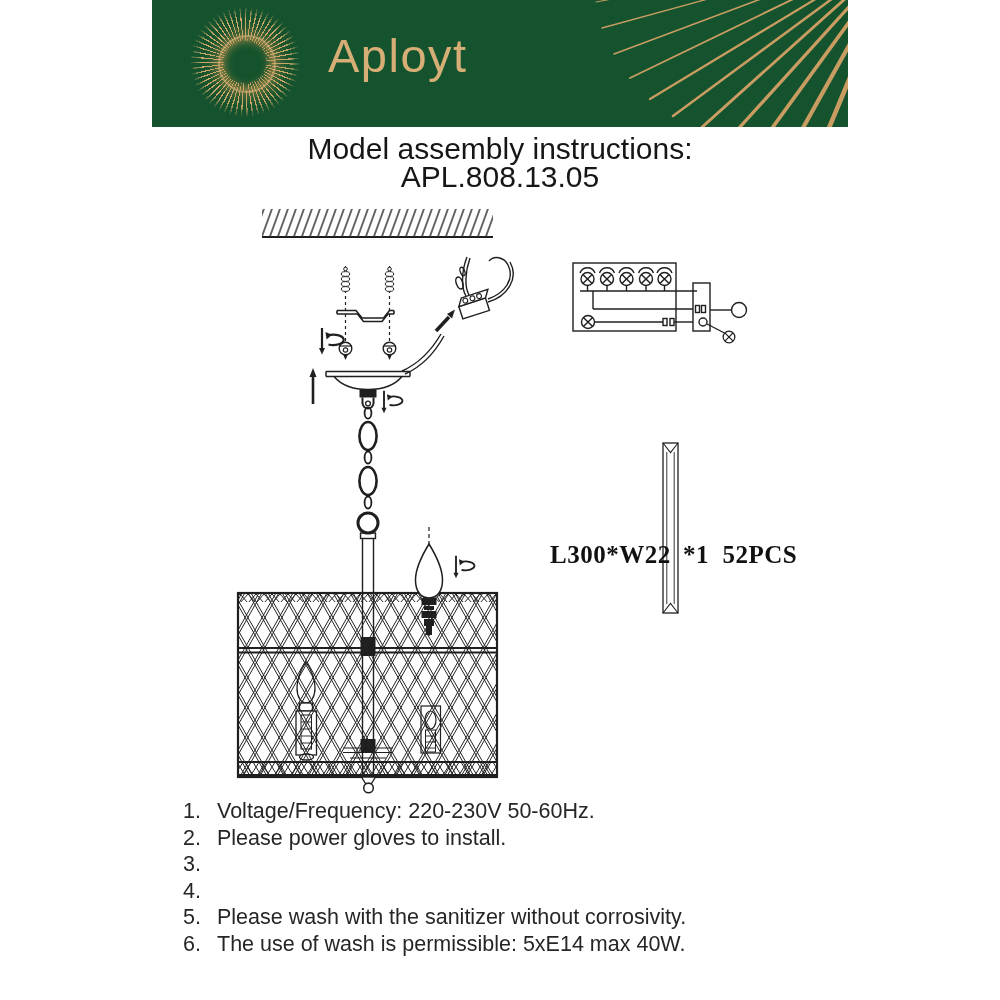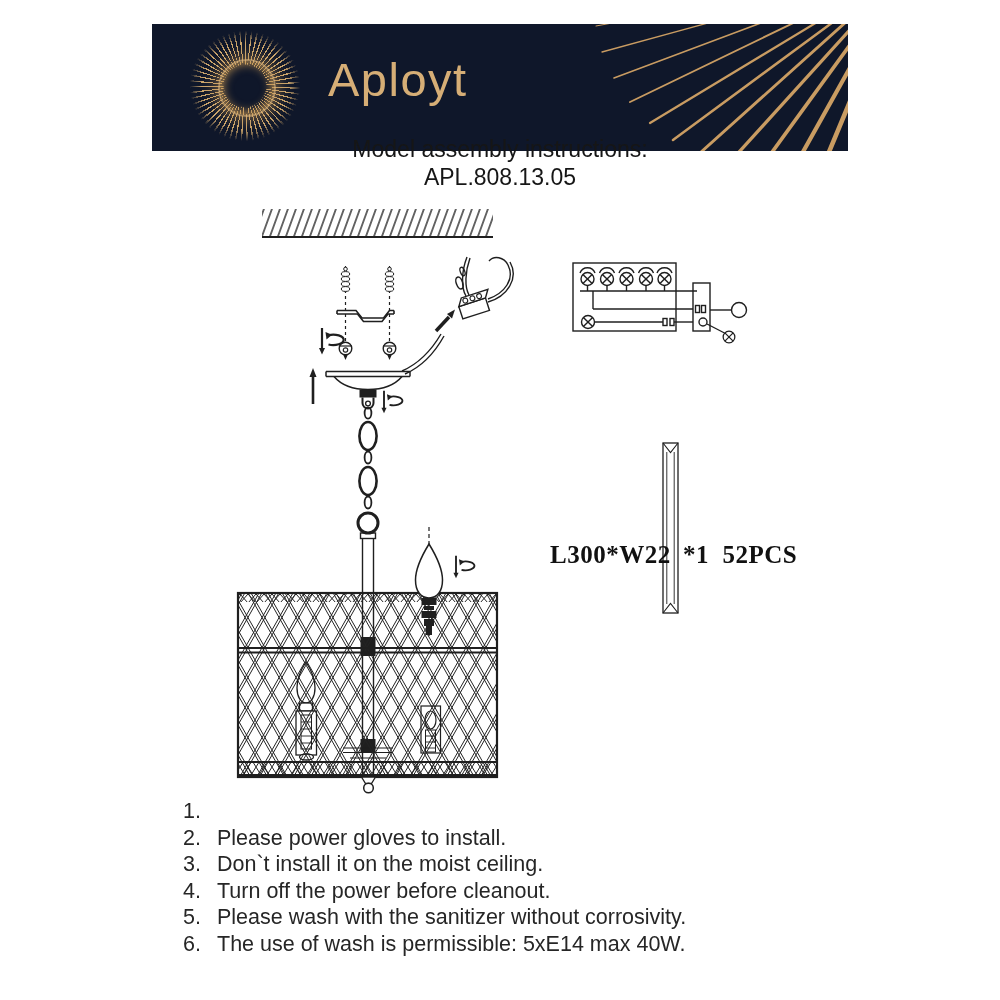--- a/index.html
+++ b/index.html
@@ -1,32 +1,32 @@
 <!DOCTYPE html>
 <html><head>
 <meta charset="utf-8">
 <style>
   html,body{margin:0;padding:0;background:#fff;}
   .page{position:relative;width:1000px;height:1000px;background:#ffffff;overflow:hidden;
         font-family:"Liberation Sans",sans-serif;color:#1f1f1f;}
   
-  .banner{position:absolute;left:152px;top:0;width:696px;height:127px;background:#0f172a;overflow:hidden;margin-top:24px;}
+  .banner{position:absolute;left:152px;top:0;width:696px;height:127px;background:#14532d;overflow:hidden;}
   .sunburst{position:absolute;left:36px;top:5px;width:114px;height:114px;border-radius:50%;
     background:repeating-conic-gradient(from 0deg,rgba(214,173,112,.95) 0 1.7deg,rgba(214,173,112,0) 1.7deg 6.1deg);
     -webkit-mask:radial-gradient(closest-side,transparent 0 36%,#000 39% 76%,transparent 97%);
     mask:radial-gradient(closest-side,transparent 0 36%,#000 39% 76%,transparent 97%);}
   .sun-glow{position:absolute;left:66px;top:35px;width:54px;height:54px;border-radius:50%;
     border:2px solid rgba(216,175,115,.75);
     box-shadow:0 0 14px 4px rgba(200,152,84,.5), inset 0 0 10px 3px rgba(200,152,84,.8);}
   .brand{position:absolute;left:176px;top:28px;font-size:47px;font-weight:400;letter-spacing:1.5px;
     color:#d6ae76;}
   .rays{position:absolute;left:0;top:0;}
   
   .titles{position:absolute;left:0;top:135px;width:1000px;text-align:center;
-    font-size:23px;line-height:28px;color:#161616;}
+    font-size:30px;line-height:28px;color:#161616;}
   
   .diagram{position:absolute;left:150px;top:200px;}
   .diagram text{font-family:"Liberation Serif",serif;font-weight:700;font-size:25px;
     letter-spacing:.5px;fill:#111;stroke:none;}
   
   .instructions{position:absolute;left:183px;top:798px;margin:0;padding:0;list-style:none;
     font-size:21.5px;line-height:26.5px;color:#262626;}
   .instructions li{display:flex;}
   .instructions .num{width:34px;flex:0 0 34px;}
 </style>
@@ -261,32 +261,31 @@
       <line x1="666.8" y1="452" x2="666.8" y2="604" stroke-width="0.9"></line>
       <line x1="674.2" y1="452" x2="674.2" y2="604" stroke-width="0.9"></line>
     </g>
     <text x="550" y="563">L300*W22</text>
     <text x="683" y="563">*1&nbsp;&nbsp;52PCS</text>
   </svg>
 
   <ol class="instructions">
     <li>
       <span class="num">1.</span>
+      <span class="txt">Voltage/Frequency: 220-230V 50-60Hz.</span>
     </li>
     <li>
       <span class="num">2.</span>
       <span class="txt">Please power gloves to install.</span>
     </li>
     <li>
       <span class="num">3.</span>
-      <span class="txt">Don`t install it on the moist ceiling.</span>
     </li>
     <li>
       <span class="num">4.</span>
-      <span class="txt">Turn off the power before cleanout.</span>
     </li>
     <li>
       <span class="num">5.</span>
       <span class="txt">Please wash with the sanitizer without corrosivity.</span>
     </li>
     <li>
       <span class="num">6.</span>
       <span class="txt">The use of wash is permissible: 5xE14 max 40W.</span>
     </li>
   </ol>

